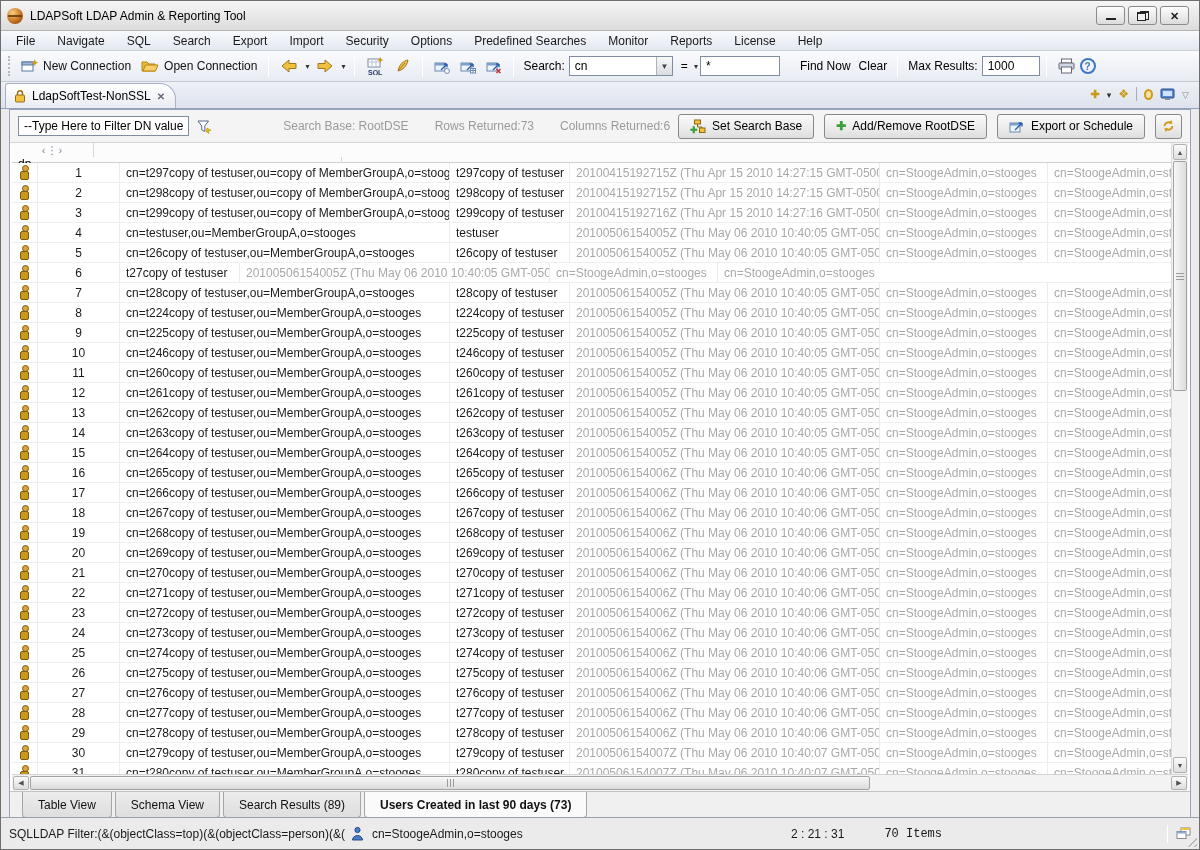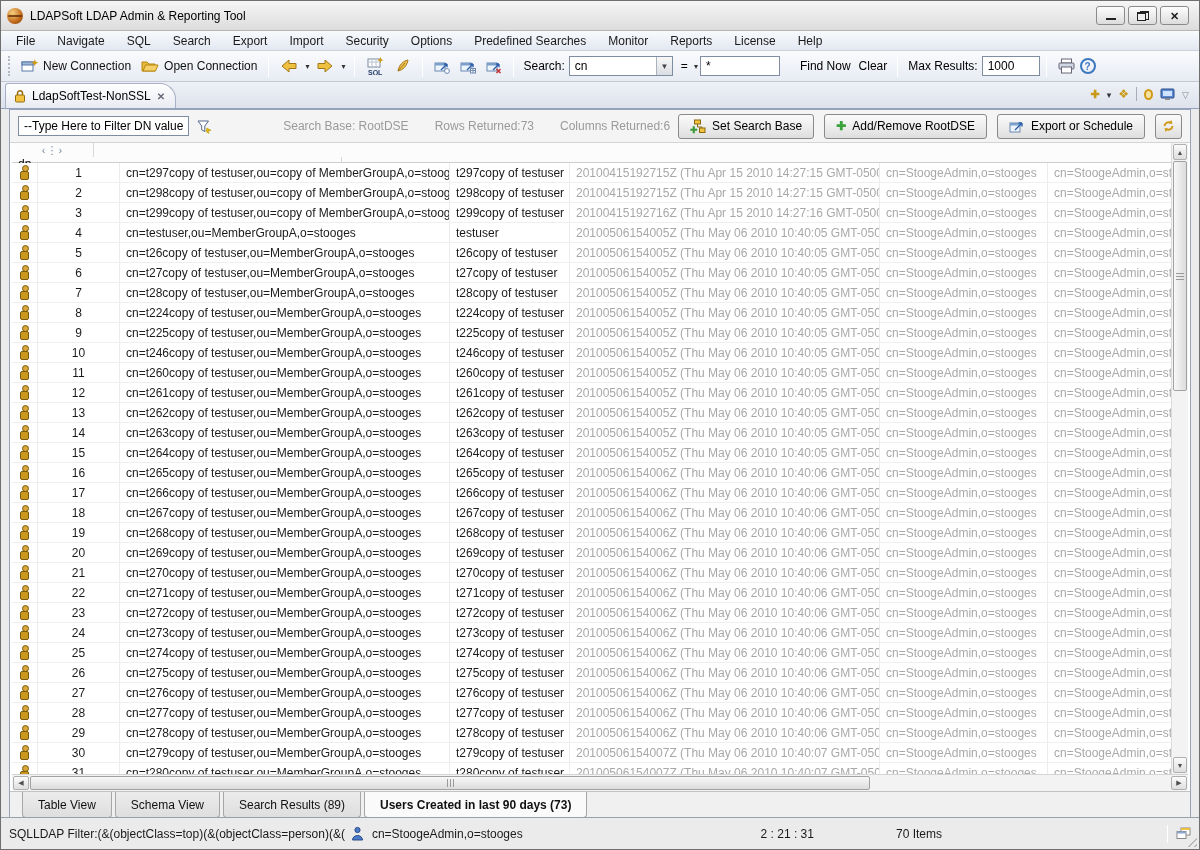--- a/index.html
+++ b/index.html
@@ -113,21 +113,21 @@
   .btab { display:flex; align-items:center; padding:0 15px; border:1px solid #a6a6a6; border-top:none;
     border-radius:0 0 4px 4px; background:linear-gradient(#ececec,#dedede); margin-right:3px; color:#111; white-space:nowrap; }
   .btab.active { background:#fafafa; font-weight:700; }
 
   
   .statusbar { position:absolute; left:0; right:0; bottom:0; height:32px; background:#ebebeb; border-top:1px solid #9aa0a8;
     display:flex; align-items:center; padding:0 8px; color:#1a1a1a; }
   .sb-filter { white-space:nowrap; }
   .sb-admin { margin-left:8px; white-space:nowrap; }
   .sb-pos { margin-left:auto; }
-  .sb-items { margin-left:82px; margin-right:225px; }
+  .sb-items { margin-left:40px; margin-right:225px;font-family:Liberation Mono, monospace; }
   .sb-sep { width:1px; height:18px; background:#c0c0c0; border-right:1px solid #fff; margin-right:8px; }
   .grip-corner { position:absolute; right:2px; bottom:2px; width:13px; height:13px;
     background:repeating-linear-gradient(135deg,#b9b9b9 0 1px,transparent 1px 4px); clip-path:polygon(100% 0,100% 100%,0 100%); }
   svg { display:block; }
 </style>
 </head>
 <body>
 
 <div class="window">
 
@@ -398,21 +398,20 @@
             <span class="c w-cn">t26copy of testuser</span>
             <span class="c w-ts dim">20100506154005Z (Thu May 06 2010 10:40:05 GMT-0500)</span>
             <span class="c w-cr dim">cn=StoogeAdmin,o=stooges</span>
             <span class="c w-mod dim">cn=StoogeAdmin,o=stooges</span>
           </div>
           <div class="trow">
             <span class="c w-icon">
               <span class="person"></span>
             </span>
             <span class="c w-num">6</span>
-            <span class="c w-dn">cn=t27copy of testuser,ou=MemberGroupA,o=stooges</span>
             <span class="c w-cn">t27copy of testuser</span>
             <span class="c w-ts dim">20100506154005Z (Thu May 06 2010 10:40:05 GMT-0500)</span>
             <span class="c w-cr dim">cn=StoogeAdmin,o=stooges</span>
             <span class="c w-mod dim">cn=StoogeAdmin,o=stooges</span>
           </div>
           <div class="trow">
             <span class="c w-icon">
               <span class="person"></span>
             </span>
             <span class="c w-num">7</span>

